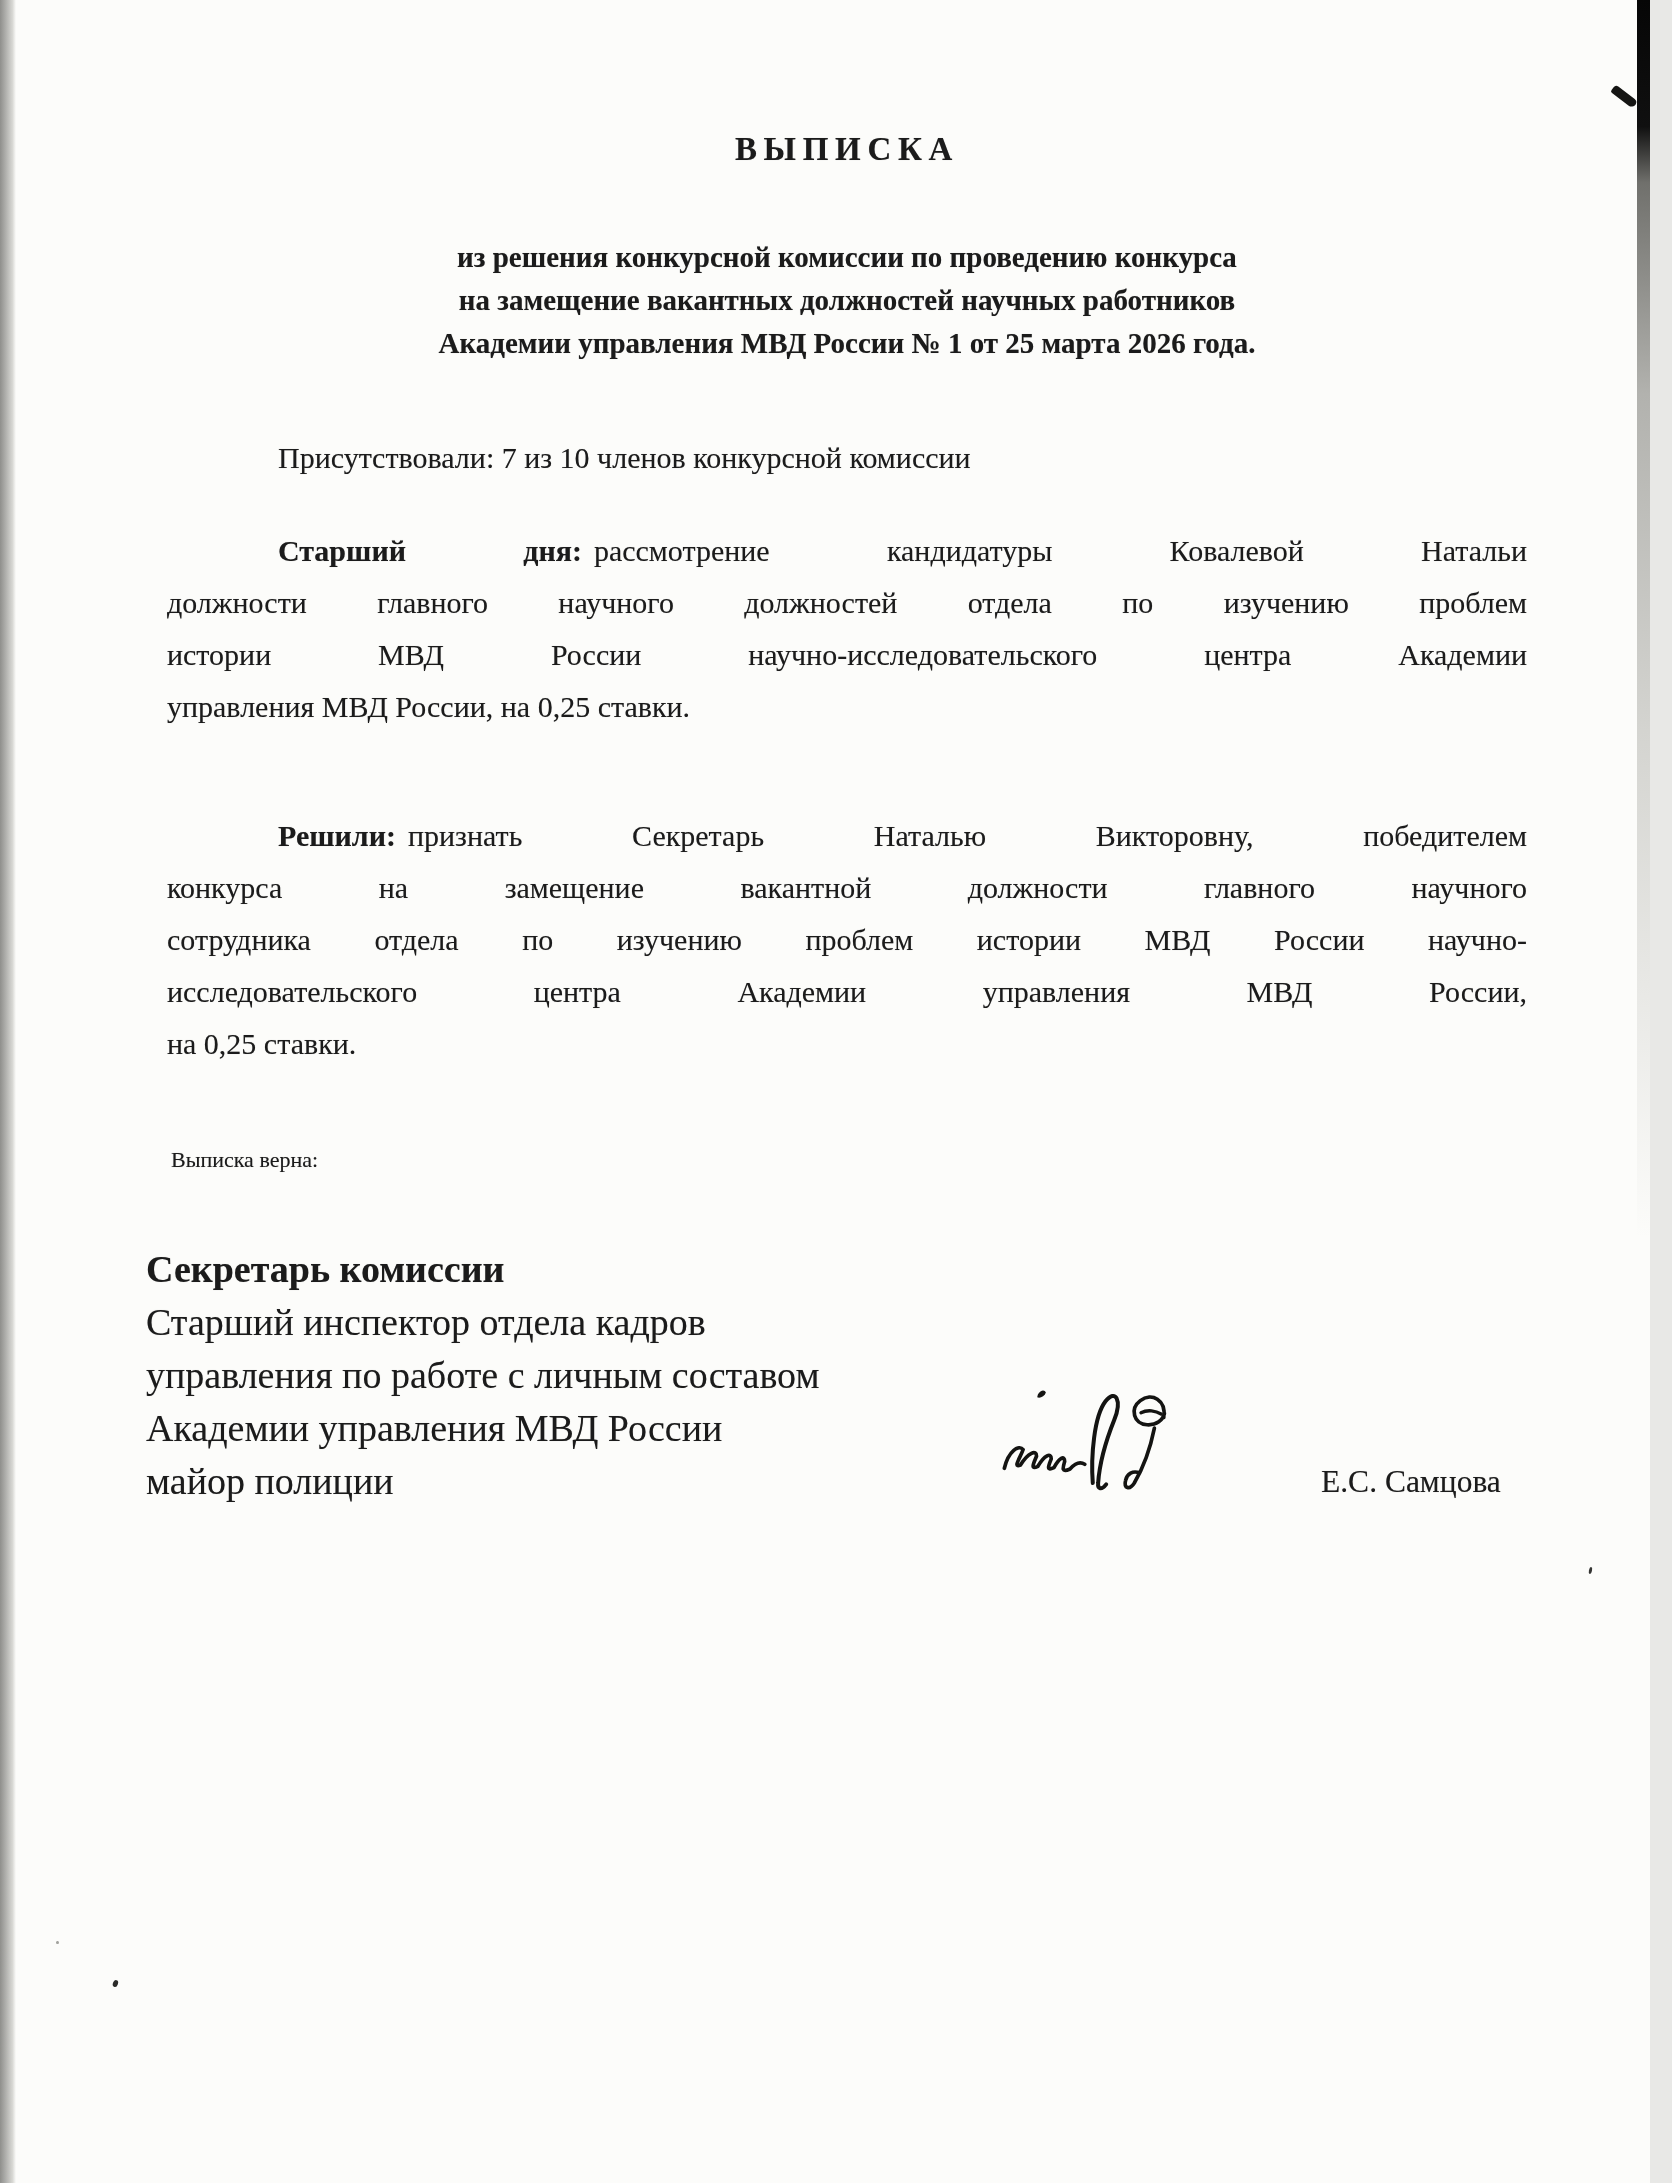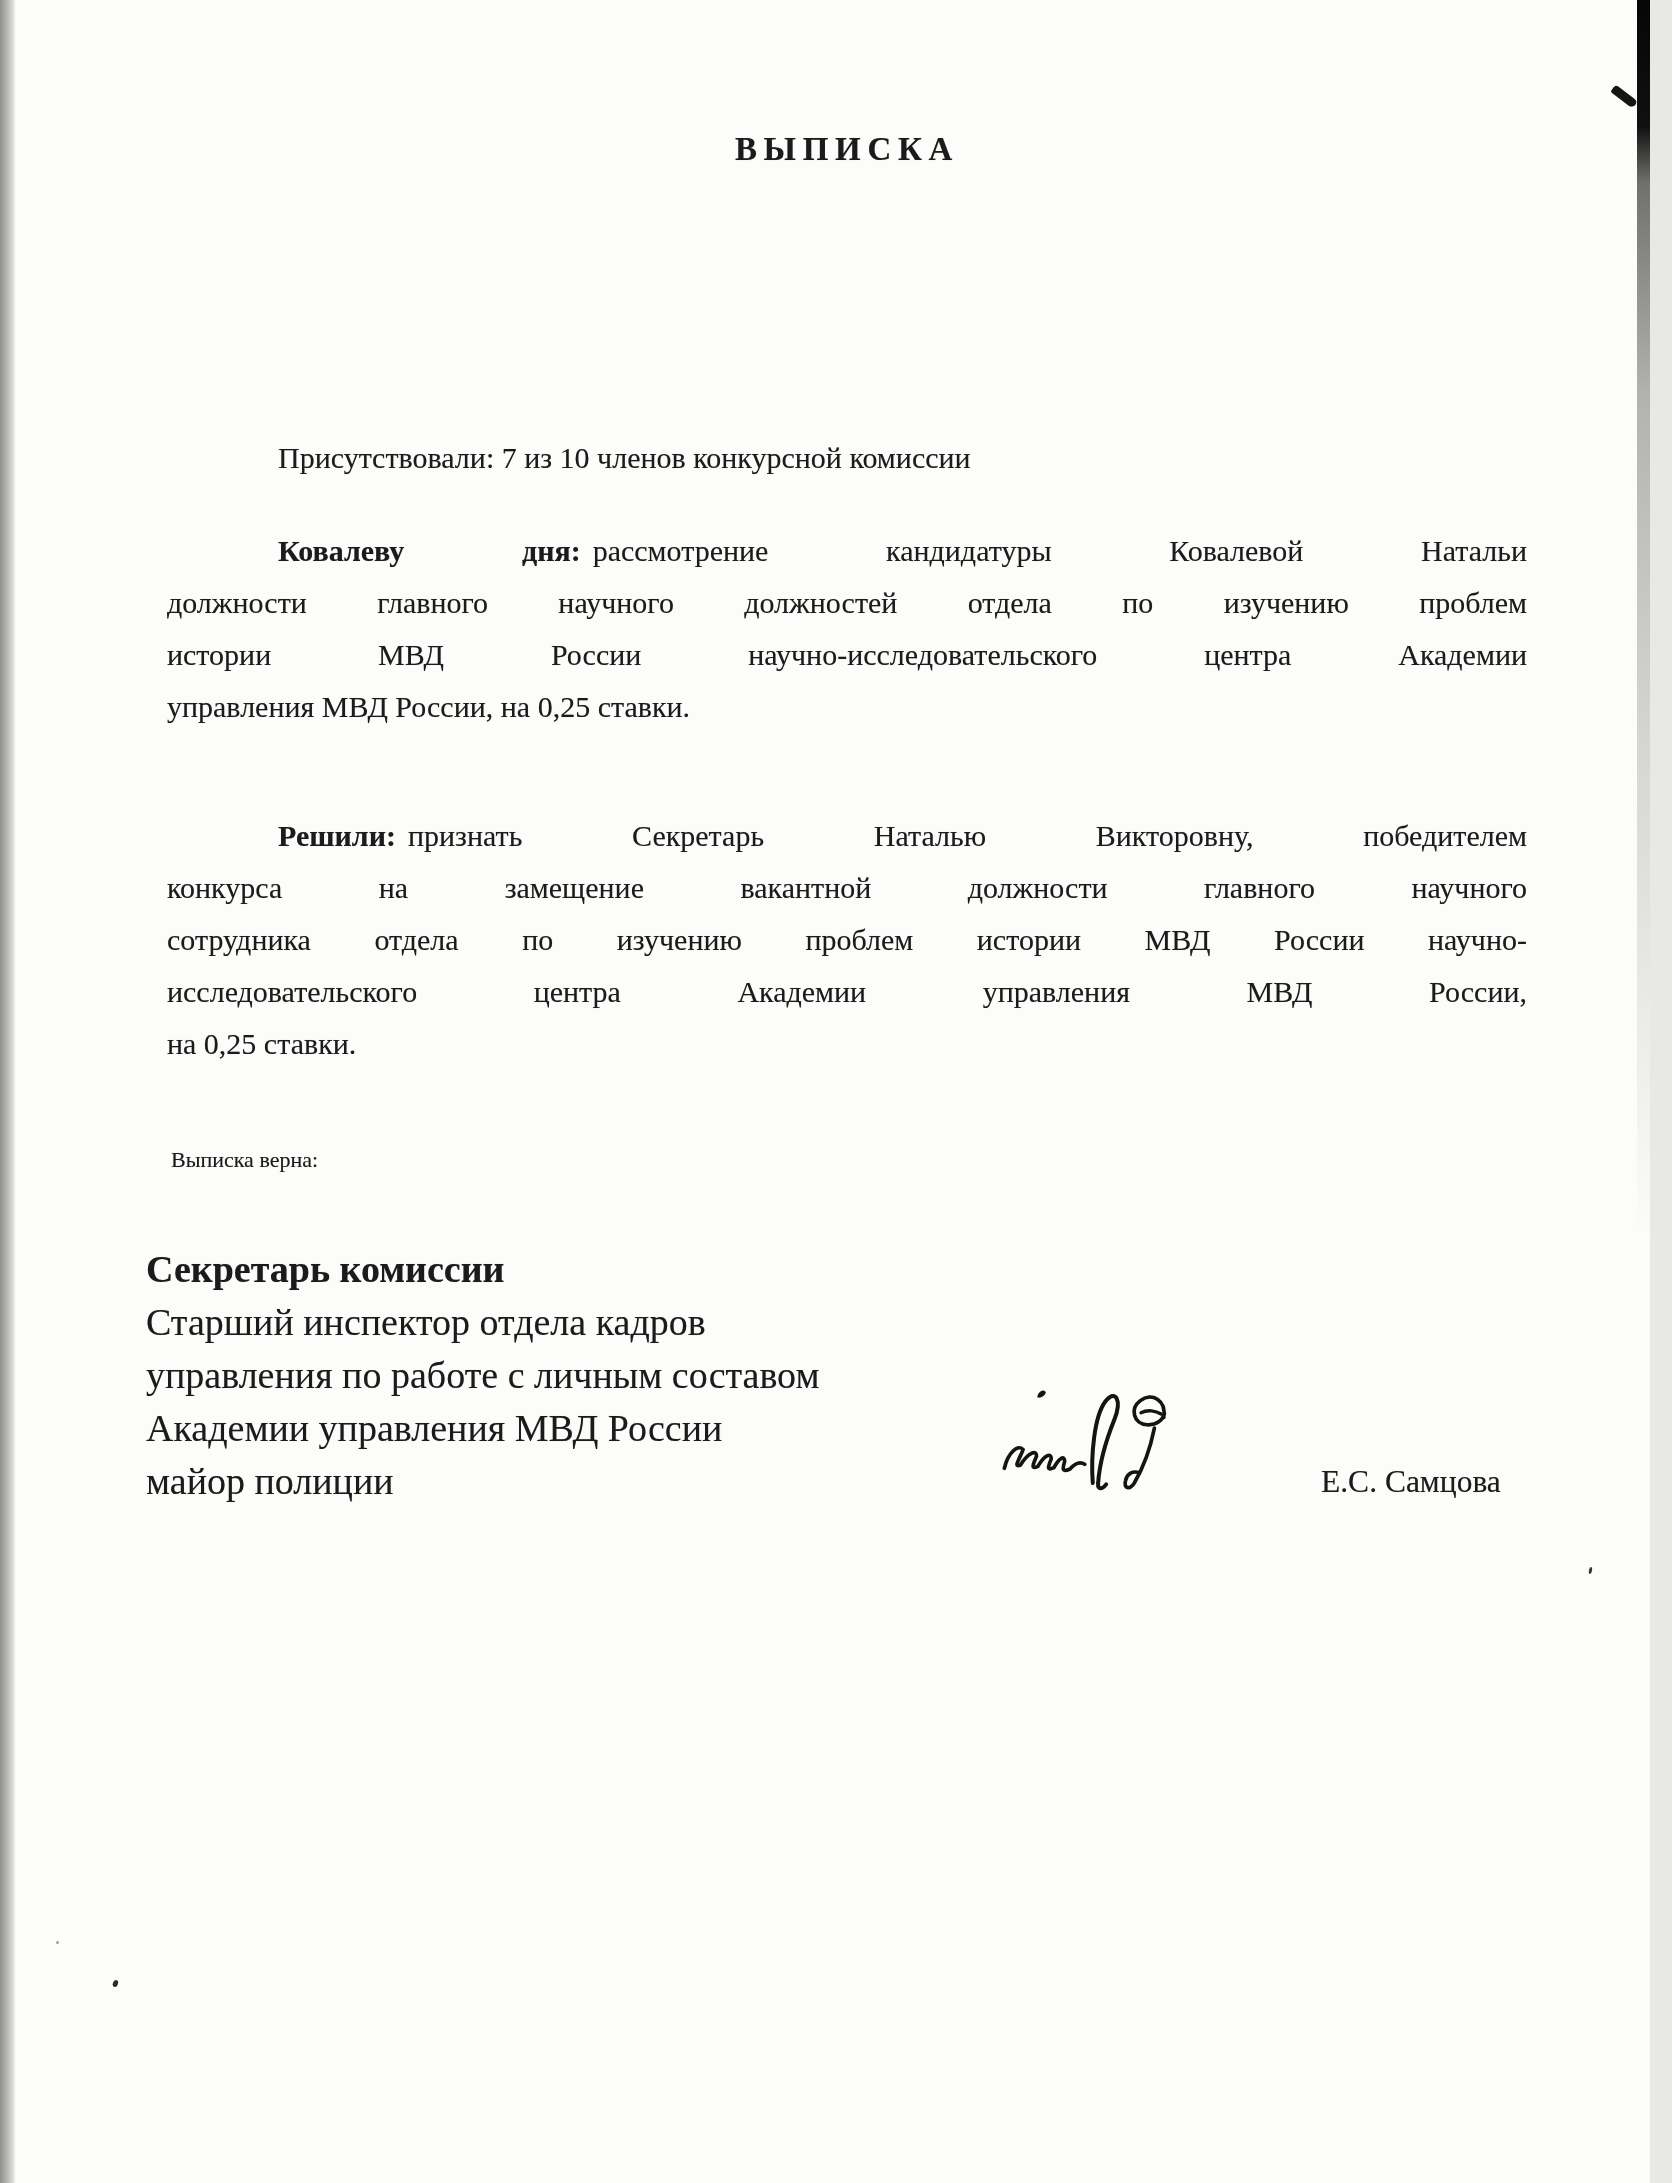--- a/index.html
+++ b/index.html
@@ -67,26 +67,31 @@
 
   <div class="edge-left"></div>
   <div class="edge-right"></div>
   <div class="pen-tick"></div>
   <div class="speck-a"></div>
   <div class="speck-b"></div>
   <div class="speck-c"></div>
 
   <div class="doc-title">ВЫПИСКА</div>
 
+  <div class="doc-subtitle">
+    <div>из решения конкурсной комиссии по проведению конкурса</div>
+    <div>на замещение вакантных должностей научных работников</div>
+    <div>Академии управления МВД России № 1 от 25 марта 2026 года.</div>
+  </div>
 
   <div class="attendance">Присутствовали: 7 из 10 членов конкурсной комиссии</div>
 
   <div class="para para-agenda">
     <div class="line first">
-      <span class="label">Ковалеву дня:</span><span>рассмотрение кандидатуры Ковалевой Натальи</span>
+      <span class="label">Старший дня:</span><span>рассмотрение кандидатуры Ковалевой Натальи</span>
     </div>
     <div class="line">должности главного научного должностей отдела по изучению проблем</div>
     <div class="line">истории МВД России научно-исследовательского центра Академии</div>
     <div class="line last">управления МВД России, на 0,25 ставки.</div>
   </div>
 
   <div class="para para-decision">
     <div class="line first">
       <span class="label">Решили:</span><span>признать Секретарь Наталью Викторовну, победителем</span>
     </div>

